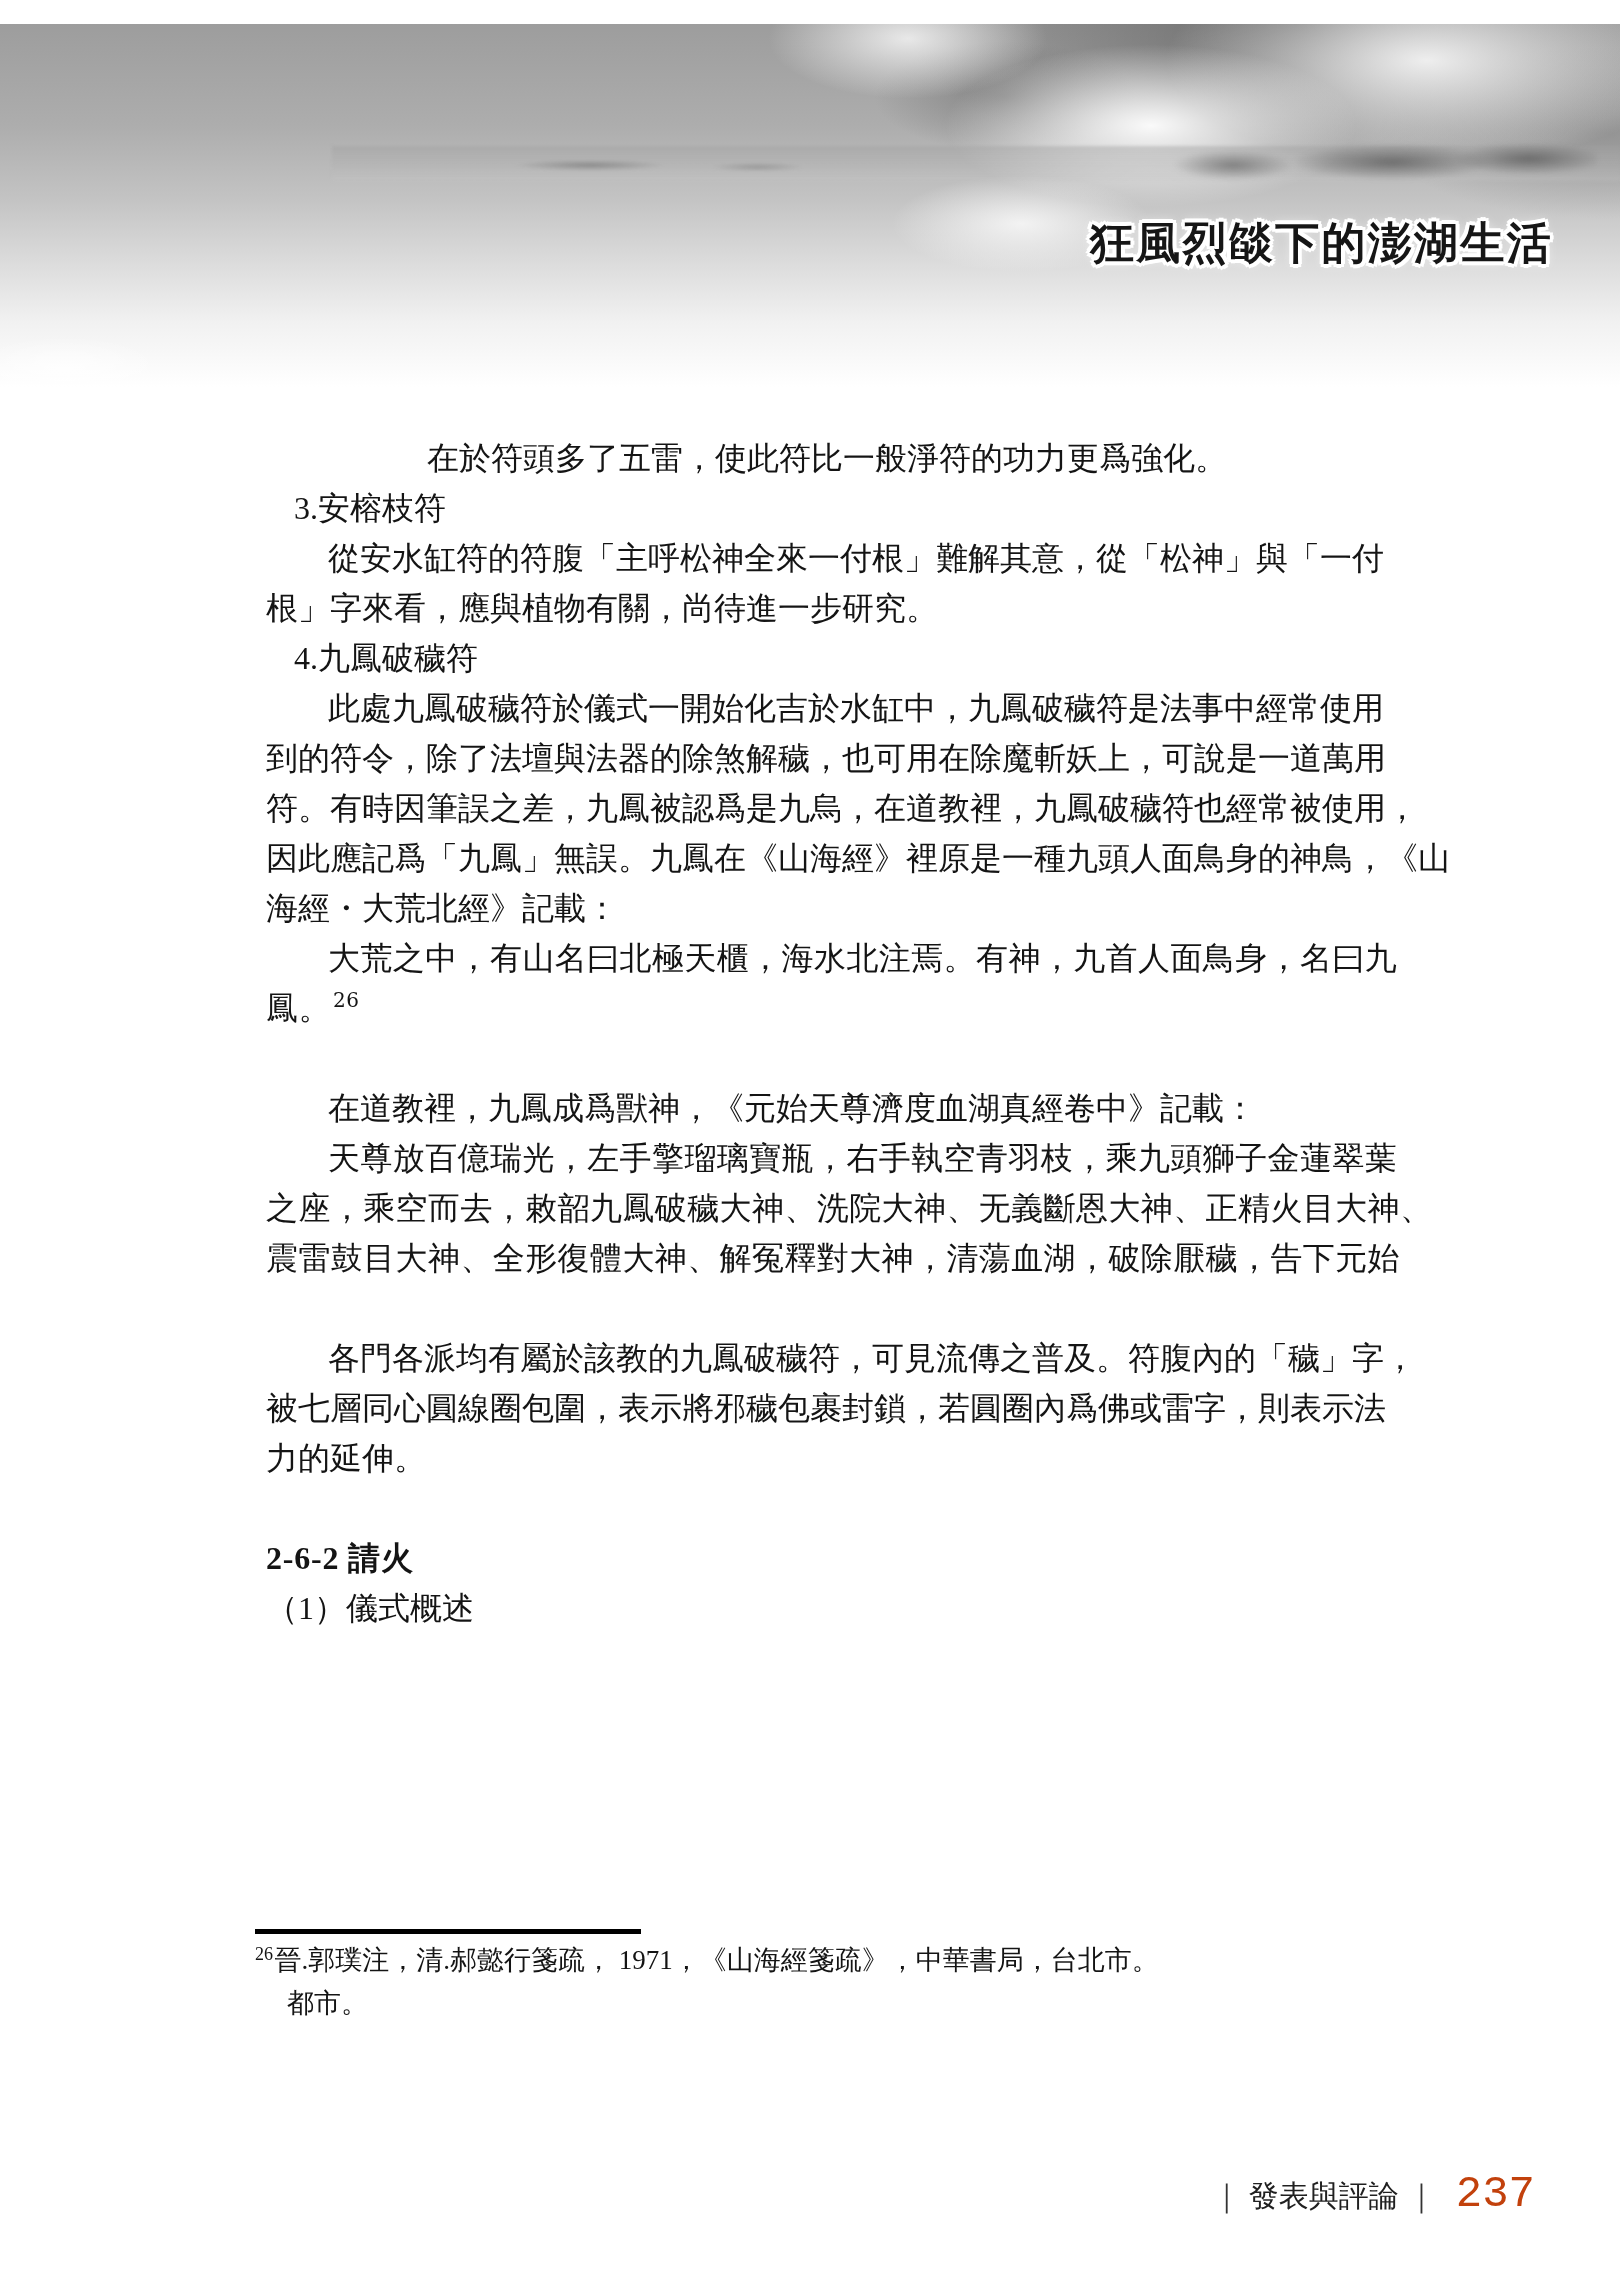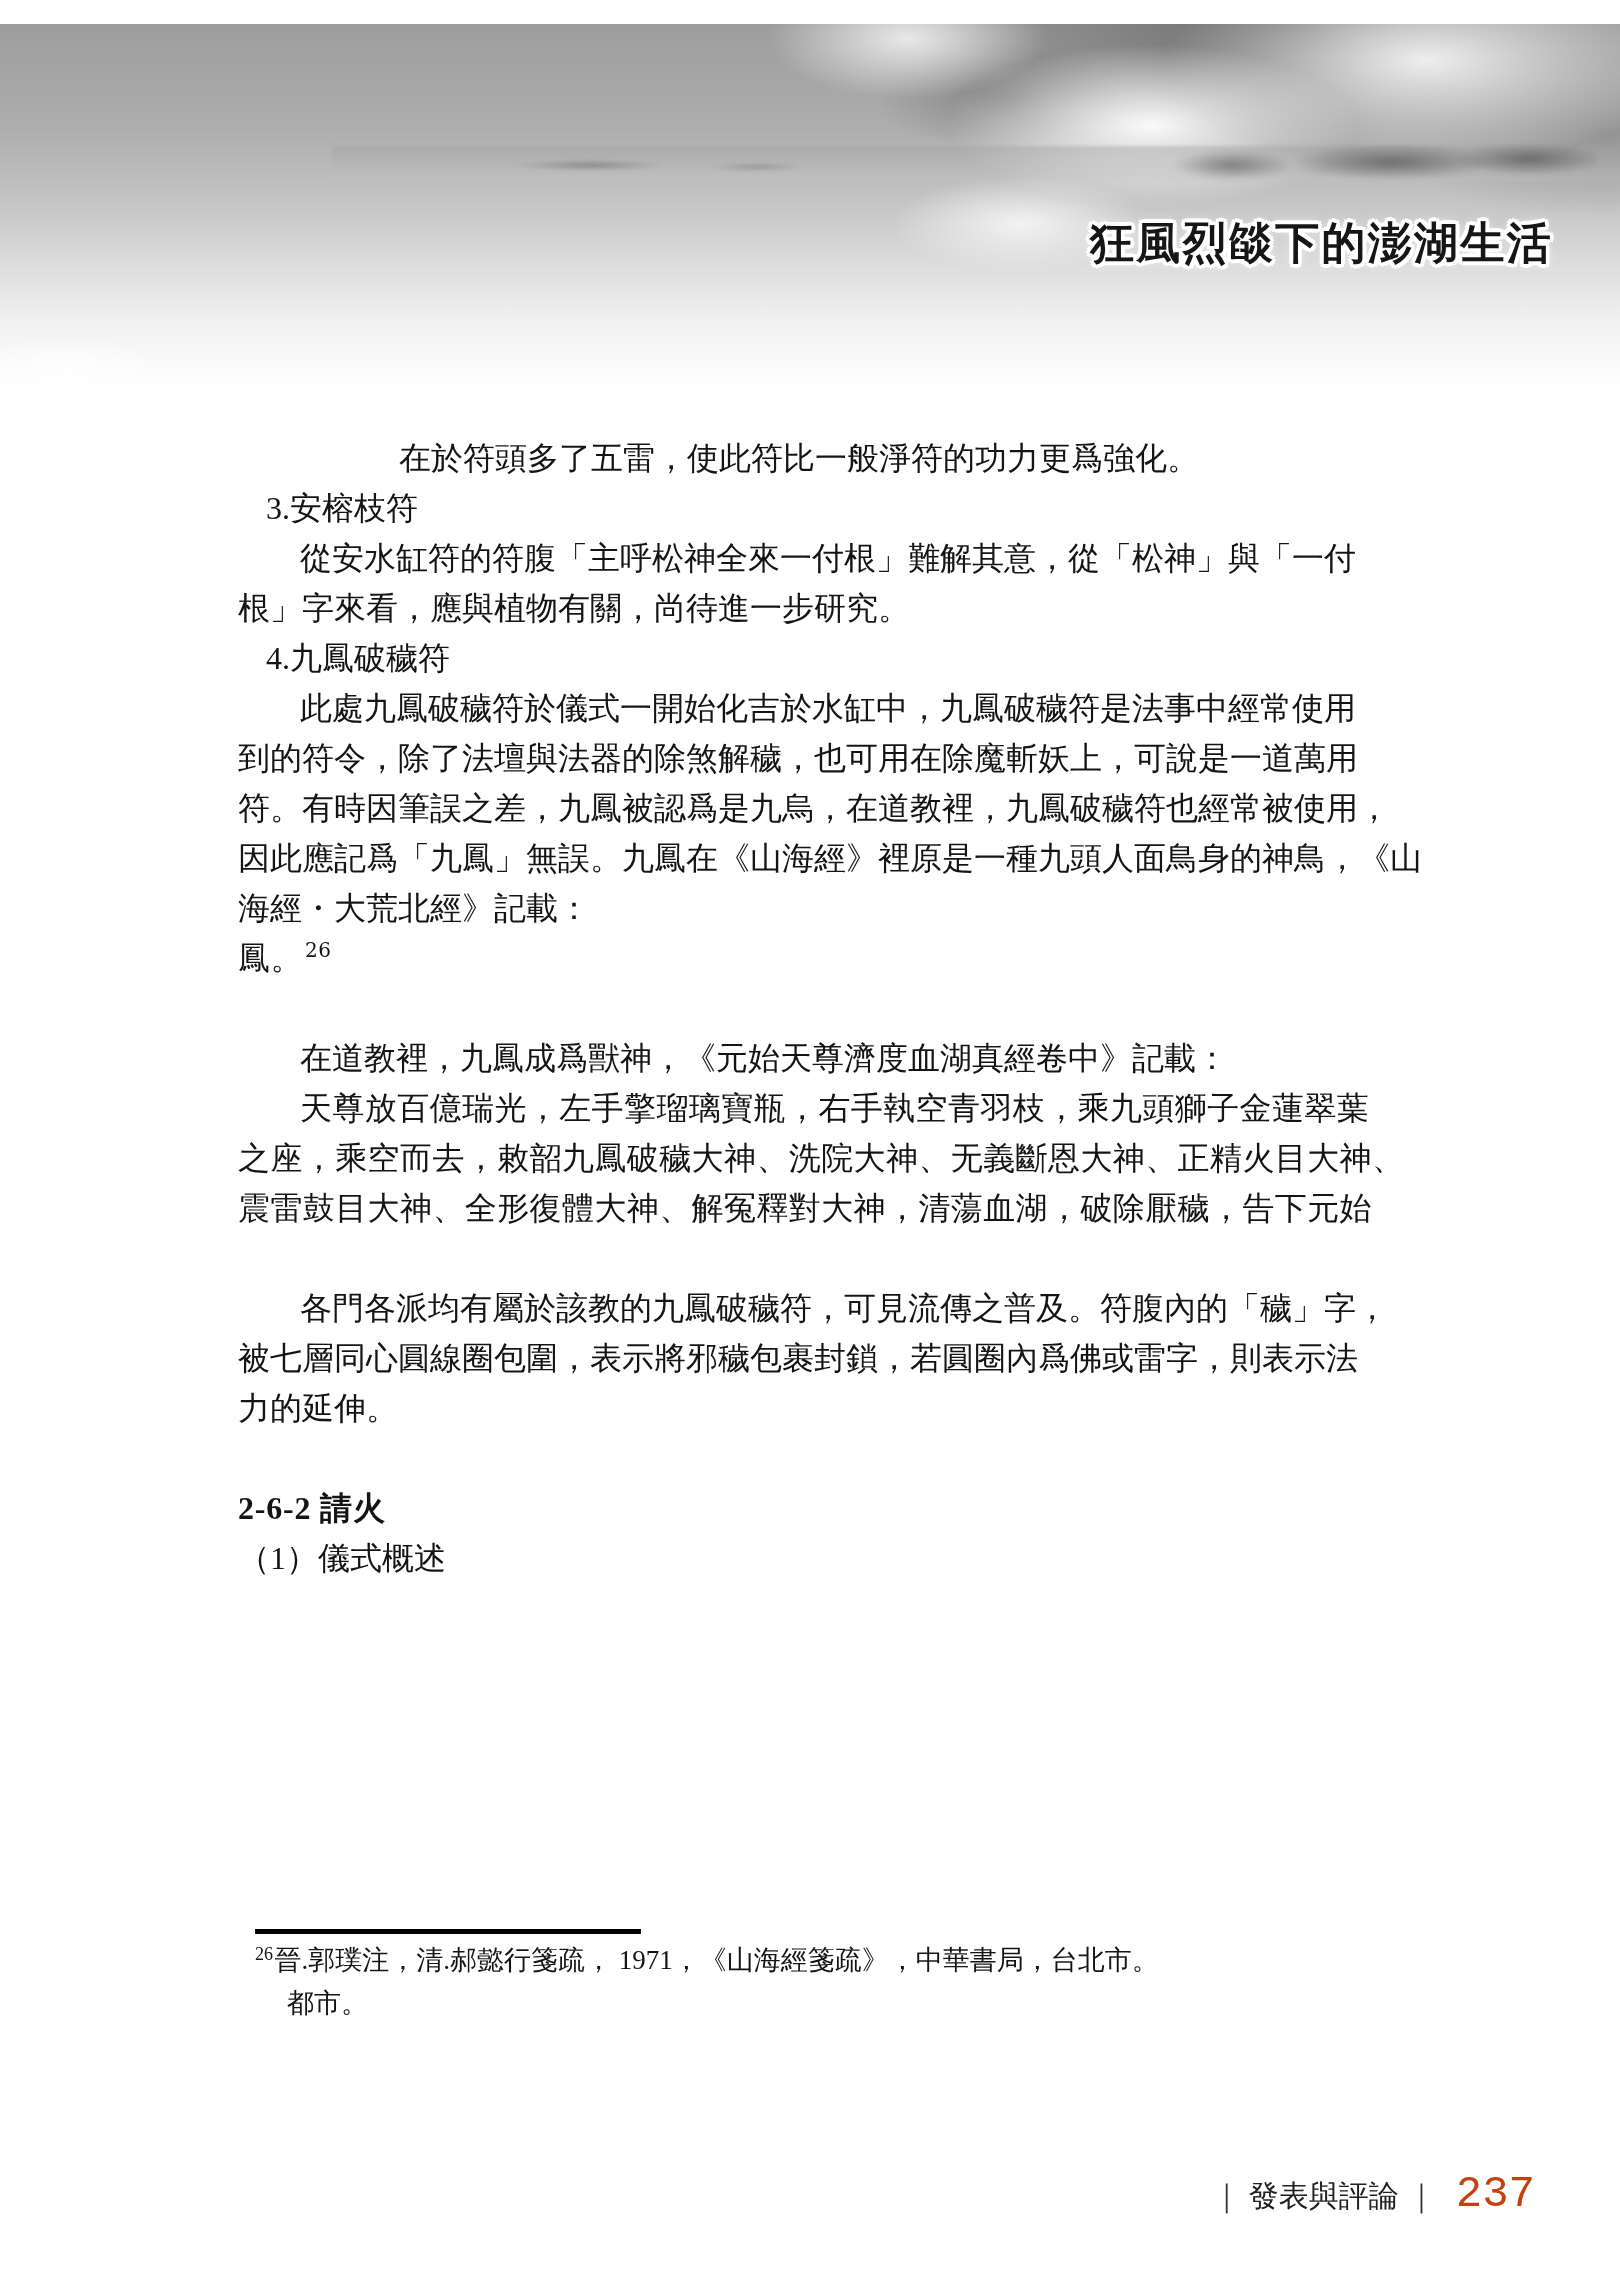--- a/index.html
+++ b/index.html
@@ -42,21 +42,21 @@
     position:absolute;right:68px;top:190px;
     font-family:"DejaVu Serif", serif;font-weight:bold;
     font-size:44px;letter-spacing:2.3px;color:#161616;white-space:nowrap;
     text-shadow:
       -3.1px -3.1px 0 #ffffff, 3.1px -3.1px 0 #ffffff, -3.1px 3.1px 0 #ffffff, 3.1px 3.1px 0 #ffffff,
       -3.9px 0 0 #ffffff, 3.9px 0 0 #ffffff, 0 -3.9px 0 #ffffff, 0 3.9px 0 #ffffff,
       0 0 10.8px rgba(255,255,255,.95);
   }
 
   
-  .body-block{position:absolute;left:238px;top:409px;width:1147px;}
+  .body-block{position:absolute;left:266px;top:409px;width:1147px;}
   .ln{height:50px;line-height:50px;font-size:32px;white-space:nowrap;letter-spacing:0px;}
   .indent-first{padding-left:161px;}
   .indent-item{padding-left:28px;}
   .indent-para{padding-left:62px;}
   .quote{font-family:"DejaVu Serif", serif;letter-spacing:0.4px;}
   .heading-bold{font-weight:bold;letter-spacing:0.8px;}
   sup.fnref{font-size:20px;line-height:0;vertical-align:12.3px;padding-left:2.3px;}
 
   
   .footnote-rule{position:absolute;left:255px;top:1905px;width:386px;height:5.4px;background:#000000;}
@@ -88,20 +88,21 @@
     <div class="ln indent-first">在於符頭多了五雷，使此符比一般淨符的功力更爲強化。</div>
     <div class="ln indent-item">3.安榕枝符</div>
     <div class="ln indent-para">從安水缸符的符腹「主呼松神全來一付根」難解其意，從「松神」與「一付</div>
     <div class="ln">根」字來看，應與植物有關，尚待進一步研究。</div>
     <div class="ln indent-item">4.九鳳破穢符</div>
     <div class="ln indent-para">此處九鳳破穢符於儀式一開始化吉於水缸中，九鳳破穢符是法事中經常使用</div>
     <div class="ln">到的符令，除了法壇與法器的除煞解穢，也可用在除魔斬妖上，可說是一道萬用</div>
     <div class="ln">符。有時因筆誤之差，九鳳被認爲是九烏，在道教裡，九鳳破穢符也經常被使用，</div>
     <div class="ln">因此應記爲「九鳳」無誤。九鳳在《山海經》裡原是一種九頭人面鳥身的神鳥，《山</div>
     <div class="ln">海經・大荒北經》記載：</div>
+    <div class="ln quote indent-para">大荒之中，有山名曰北極天櫃，海水北注焉。有神，九首人面鳥身，名曰九</div>
     <div class="ln quote"><span>鳳。</span><sup class="fnref">26</sup></div>
     <div class="ln"></div>
     <div class="ln indent-para">在道教裡，九鳳成爲獸神，《元始天尊濟度血湖真經卷中》記載：</div>
     <div class="ln quote indent-para">天尊放百億瑞光，左手擎瑠璃寶瓶，右手執空青羽枝，乘九頭獅子金蓮翠葉</div>
     <div class="ln quote">之座，乘空而去，敕韶九鳳破穢大神、洗院大神、无義斷恩大神、正精火目大神、</div>
     <div class="ln quote">震雷鼓目大神、全形復體大神、解冤釋對大神，清蕩血湖，破除厭穢，告下元始</div>
     <div class="ln"></div>
     <div class="ln indent-para">各門各派均有屬於該教的九鳳破穢符，可見流傳之普及。符腹內的「穢」字，</div>
     <div class="ln">被七層同心圓線圈包圍，表示將邪穢包裹封鎖，若圓圈內爲佛或雷字，則表示法</div>
     <div class="ln">力的延伸。</div>

